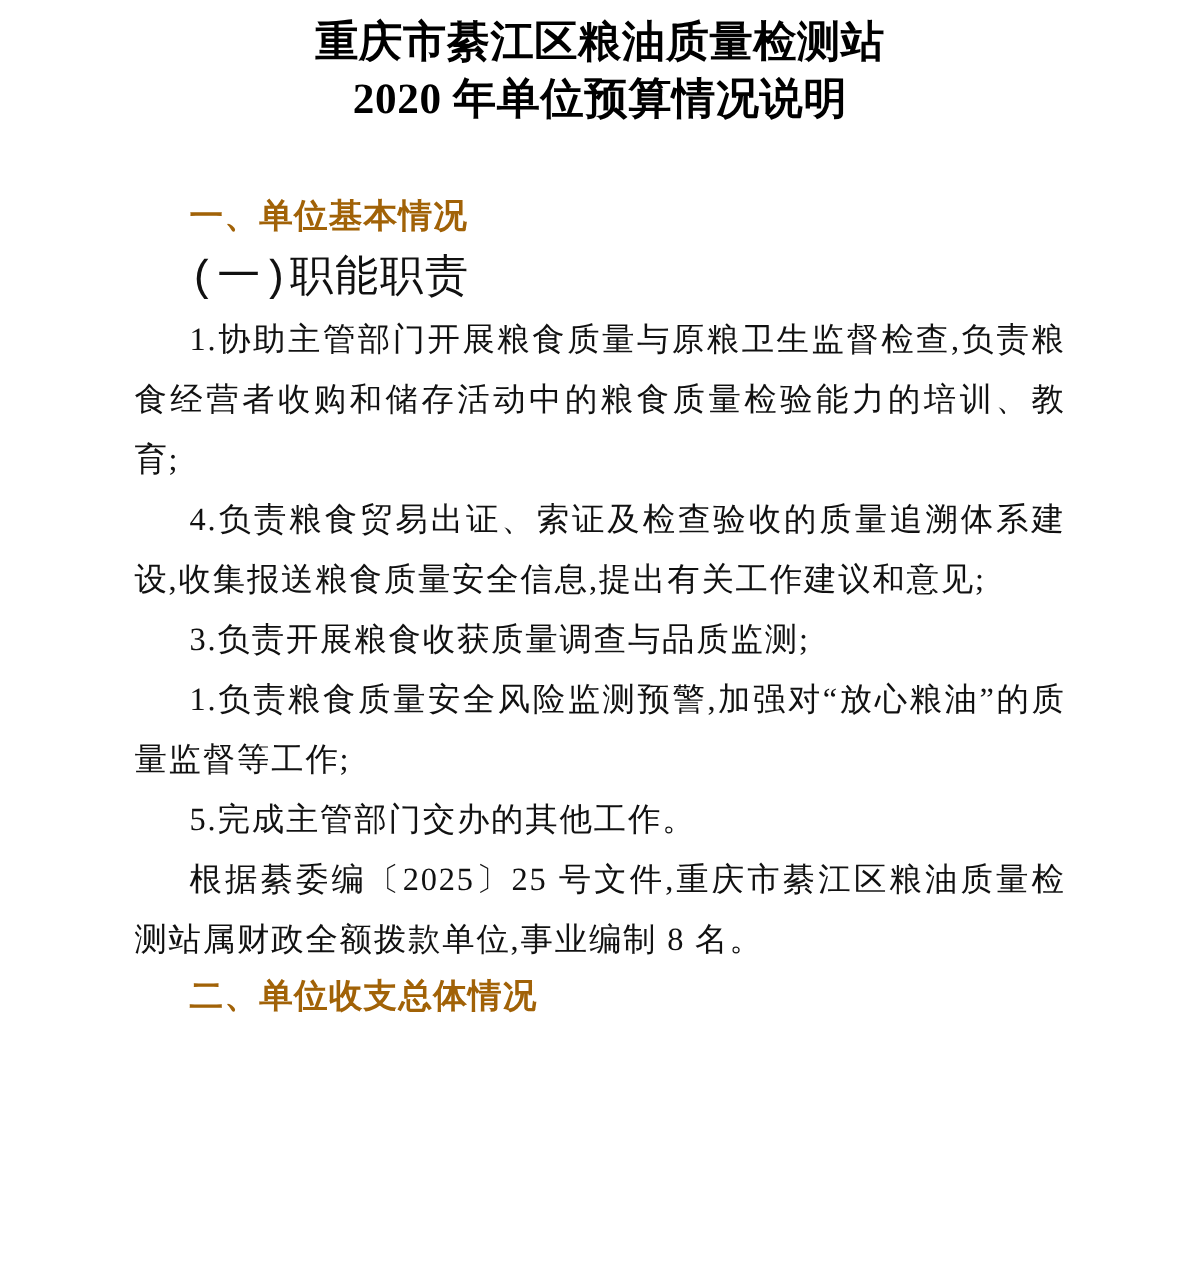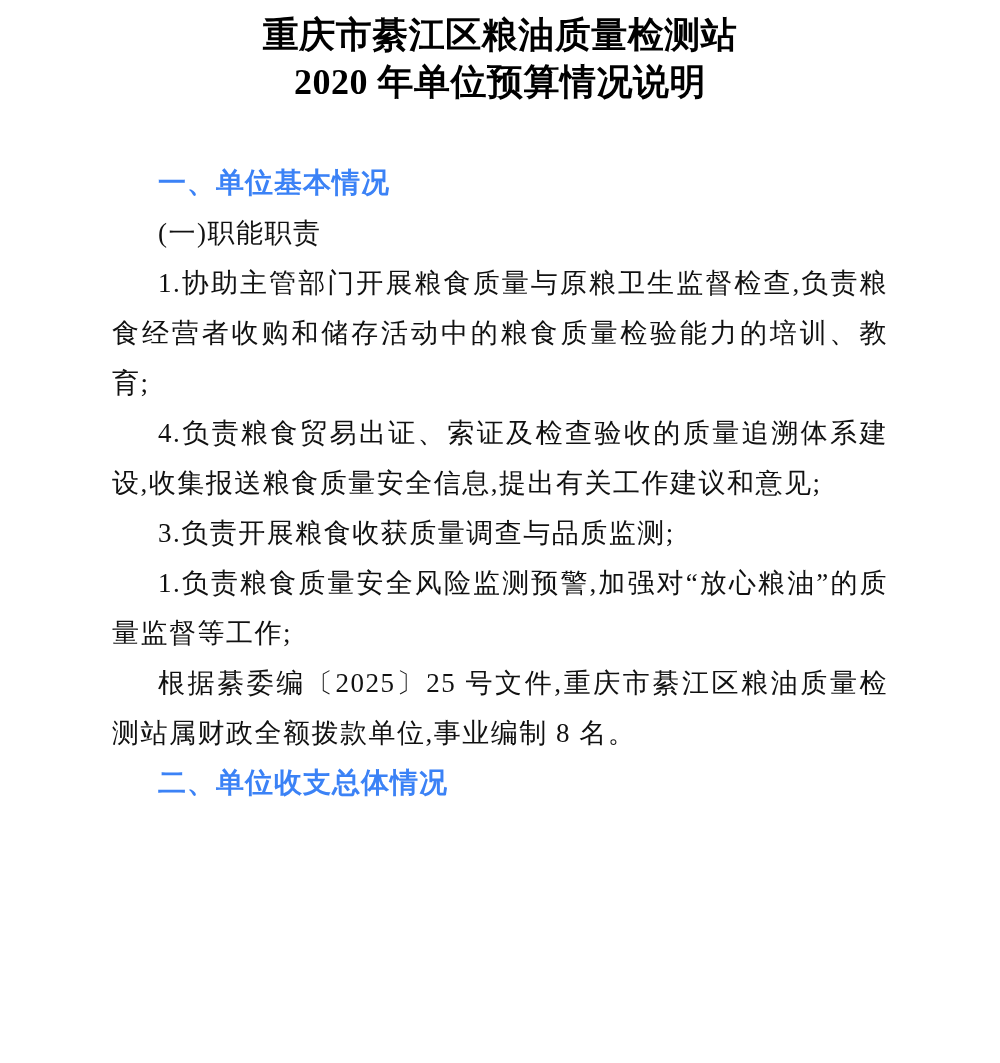--- a/index.html
+++ b/index.html
@@ -26,35 +26,35 @@
     font-size: 36px;
     line-height: 47px;
     text-align: center;
     letter-spacing: 0.5px;
     color: #000000;
   }
   .block {
     margin: 0;
   }
   .h1 {
-    font-family: Liberation Sans, sans-serif;
+    font-family: Liberation Mono, monospace;
     font-weight: 700;
     font-size: 28px;
     line-height: 50px;
     text-indent: 46px;
     letter-spacing: 1px;
-    color: #3b82f6;
+    color: #a16207;
   }
   .h1-first {
     margin-top: 52px;
   }
   .h2 {
-    font-family: Liberation Serif, serif;
+    font-family: Liberation Mono, monospace;
     font-weight: 400;
-    font-size: 27px;
+    font-size: 36px;
     line-height: 50px;
     text-indent: 46px;
     letter-spacing: 1.5px;
     color: #111111;
   }
   .p {
     font-family: "Liberation Serif", serif;
     font-weight: 400;
     font-size: 27px;
     line-height: 50px;
@@ -74,17 +74,18 @@
       <div>重庆市綦江区粮油质量检测站</div>
       <div>2020 年单位预算情况说明</div>
     </div>
 
     <div class="block h1 h1-first">一、单位基本情况</div>
     <div class="block h2">(一)职能职责</div>
     <div class="block p">1.协助主管部门开展粮食质量与原粮卫生监督检查,负责粮食经营者收购和储存活动中的粮食质量检验能力的培训、教育;</div>
     <div class="block p">4.负责粮食贸易出证、索证及检查验收的质量追溯体系建设,收集报送粮食质量安全信息,提出有关工作建议和意见;</div>
     <div class="block p">3.负责开展粮食收获质量调查与品质监测;</div>
     <div class="block p">1.负责粮食质量安全风险监测预警,加强对“放心粮油”的质量监督等工作;</div>
+    <div class="block p">5.完成主管部门交办的其他工作。</div>
     <div class="block p">根据綦委编〔2025〕25 号文件,重庆市綦江区粮油质量检测站属财政全额拨款单位,事业编制 8 名。</div>
     <div class="block h1">二、单位收支总体情况</div>
 
   </div>
 </div>
 
 </body></html>

